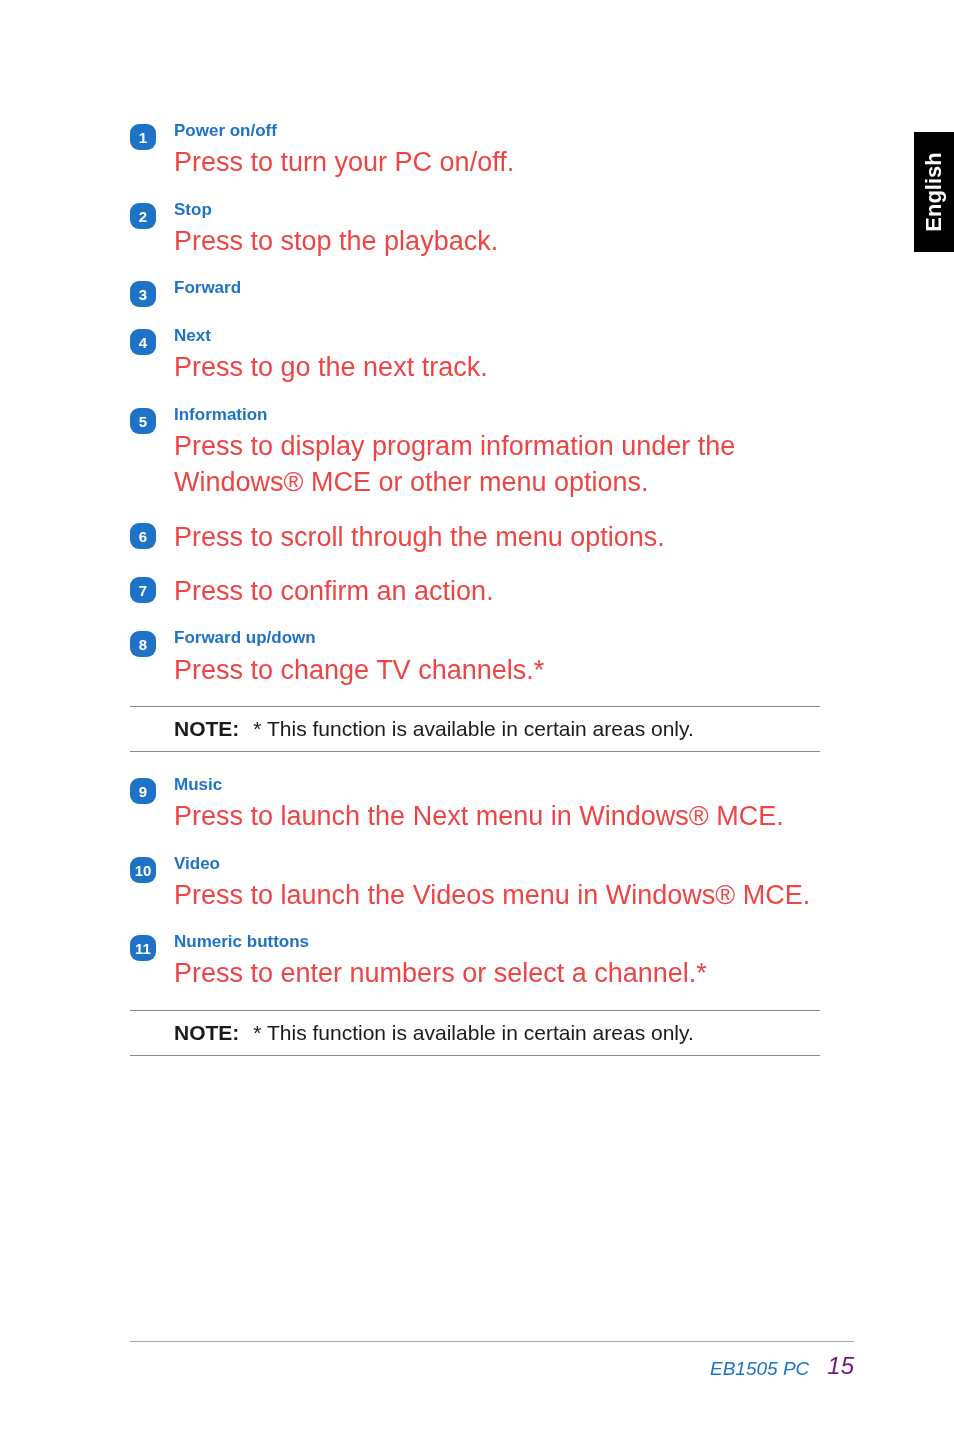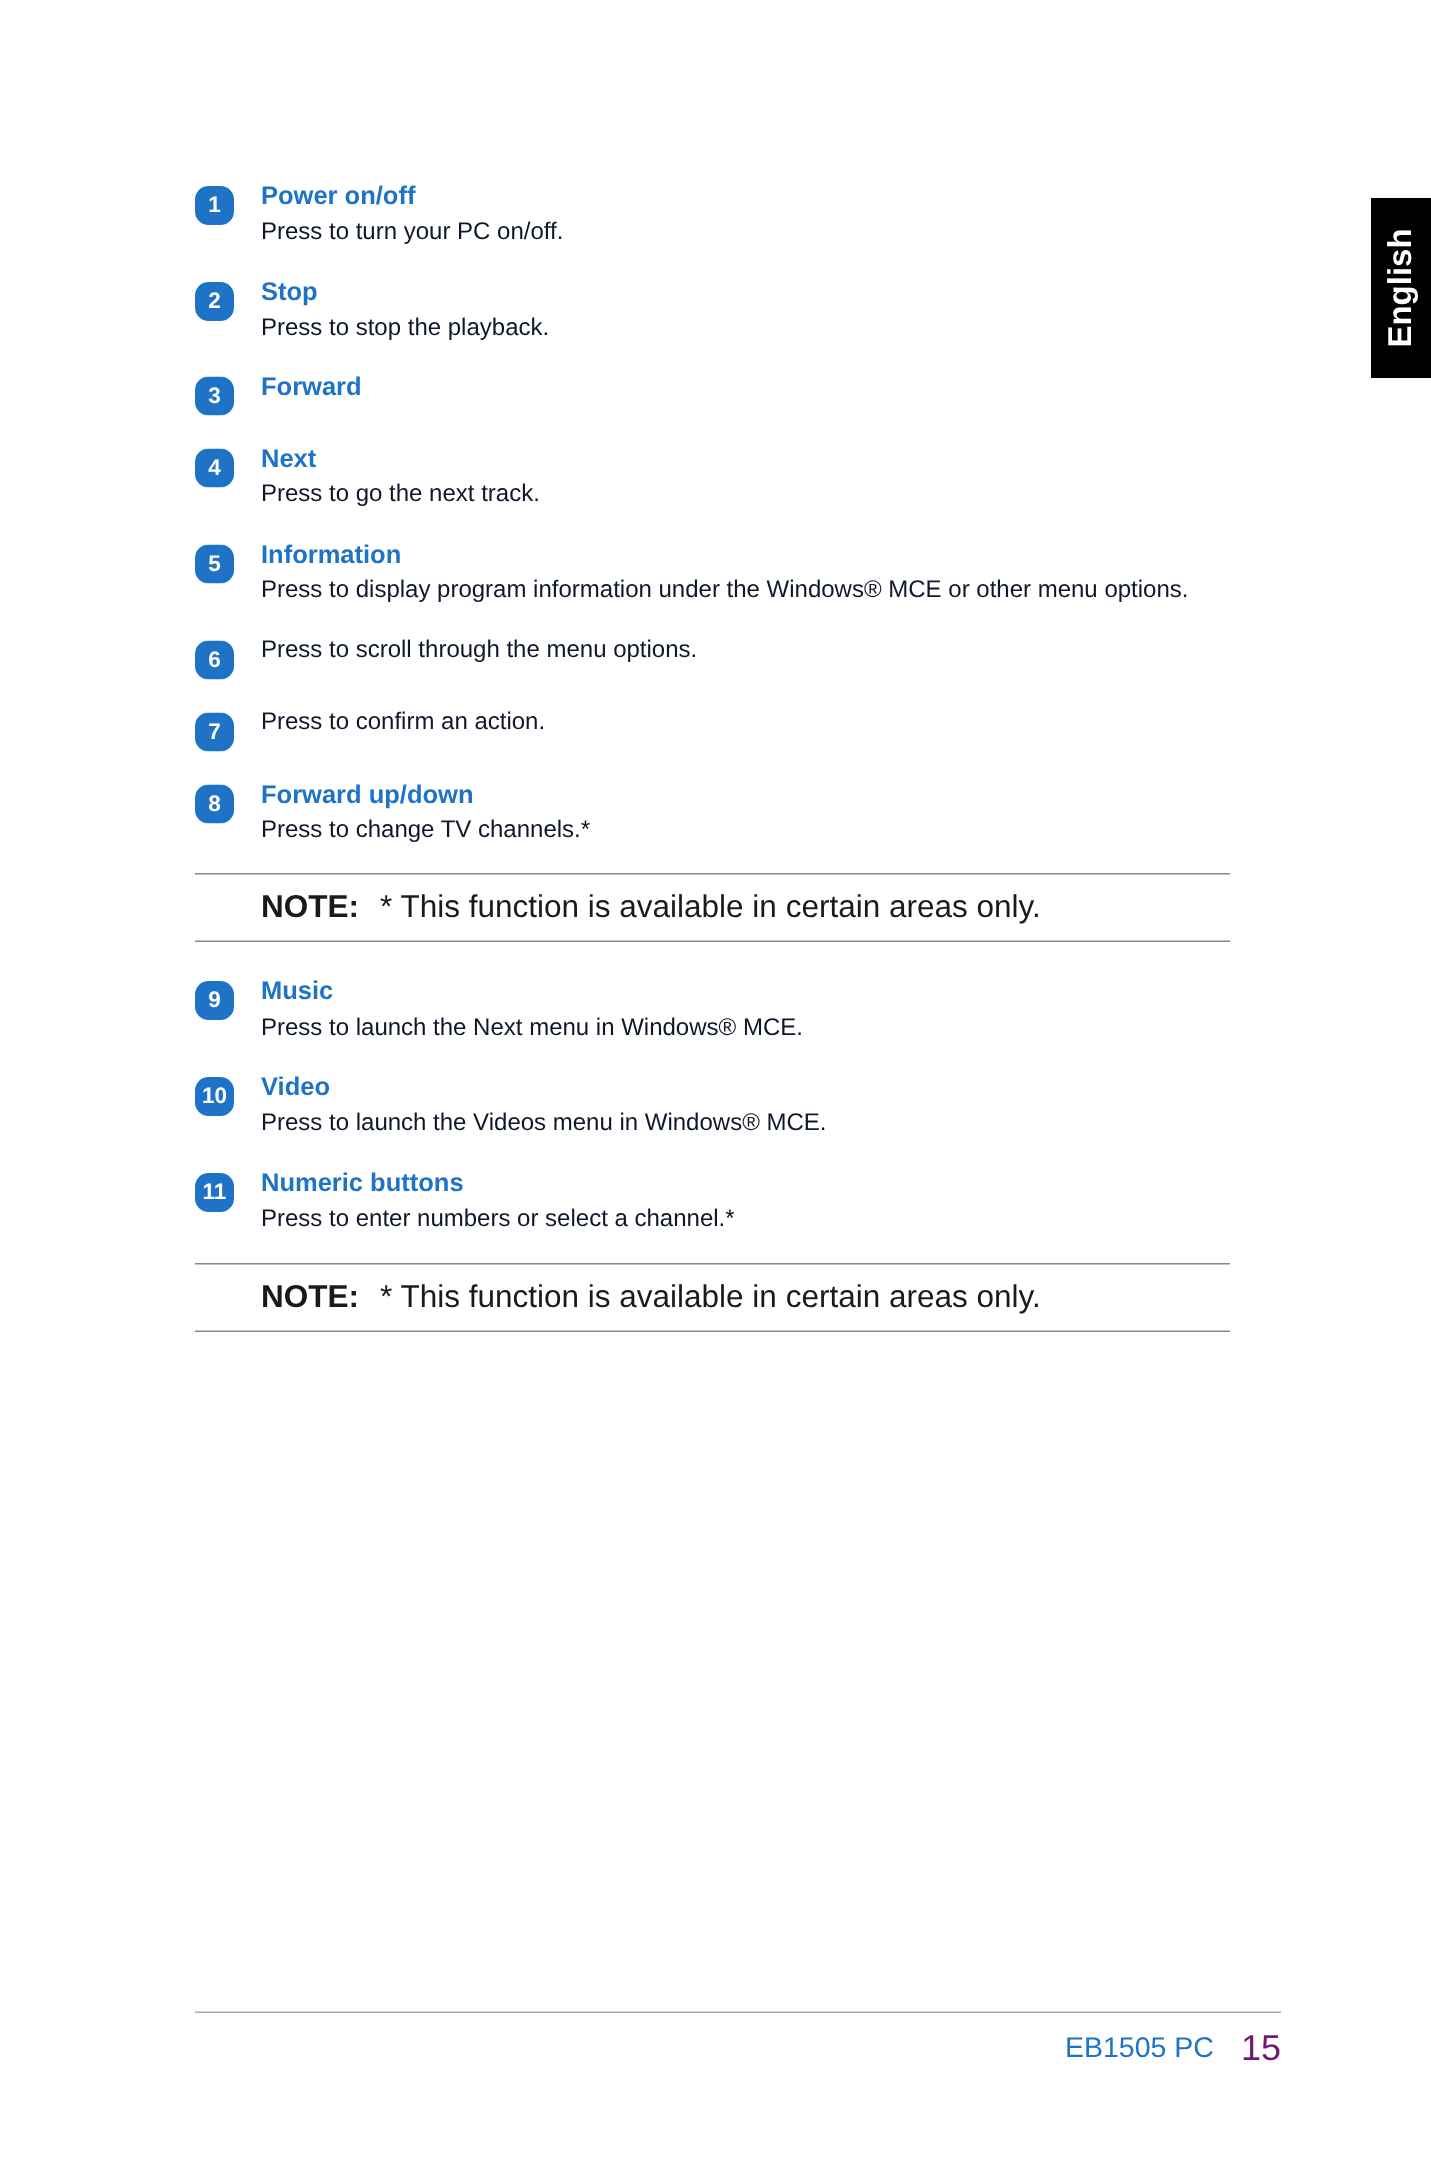--- a/index.html
+++ b/index.html
@@ -8,26 +8,26 @@
   .lang-tab { position: absolute; top: 132px; right: 0; width: 40px; height: 120px; background: #000; display: flex; align-items: center; justify-content: center; }
   .lang-tab span { color: #fff; font-weight: 600; font-size: 22px; transform: rotate(-90deg); white-space: nowrap; }
   .items { width: 690px; }
   .item { display: flex; align-items: flex-start; margin-bottom: 18px; }
   .bullet { flex: 0 0 44px; display: flex; align-items: flex-start; justify-content: flex-start; padding-top: 4px; }
   .bullet svg { width: 26px; height: 26px; }
   .bullet-num { fill: #fff; font-size: 15px; font-weight: 700; text-anchor: middle; dominant-baseline: central; font-family: Arial, sans-serif; }
   .bullet-bg { fill: #1e73c6; }
   .content { flex: 1; }
   .title { color: #1e73c6; font-weight: 700; font-size: 17px; line-height: 1.3; margin-bottom: 2px; }
-  .desc { font-size: 16px; line-height: 1.35; color: #0f172a; }
+  .desc { font-size: 27px; line-height: 1.35; color: #ef4444; }
   .note-box { width: 690px; border-top: 1px solid #888; border-bottom: 1px solid #888; padding: 10px 0 10px 44px; margin: 10px 0 22px 0; }
   .note-row { display: flex; align-items: center; gap: 14px; }
   .note-label { font-weight: 700; font-size: 21px; }
   .note-text { font-size: 21px; }
-  .footer { position: absolute; left: 130px; right: 100px; bottom: 58px; border-top: 1px solid #aaa; padding-top: 10px; display: flex; justify-content: flex-end; align-items: center; gap: 18px; }
+  .footer { position: absolute; left: 130px; right: 100px; bottom: 58px; border-top: 1px solid #aaa; padding-top: 10px; display: flex; justify-content: flex-end; align-items: flex-end; gap: 18px; font-style: italic; }
   .footer-model { color: #1e73c6; font-size: 19px; }
   .footer-page { color: #701a75; font-size: 24px; }
 </style>
 </head>
 <body>
 
 <div class="page">
 
   <div class="lang-tab">
     <span>English</span>

